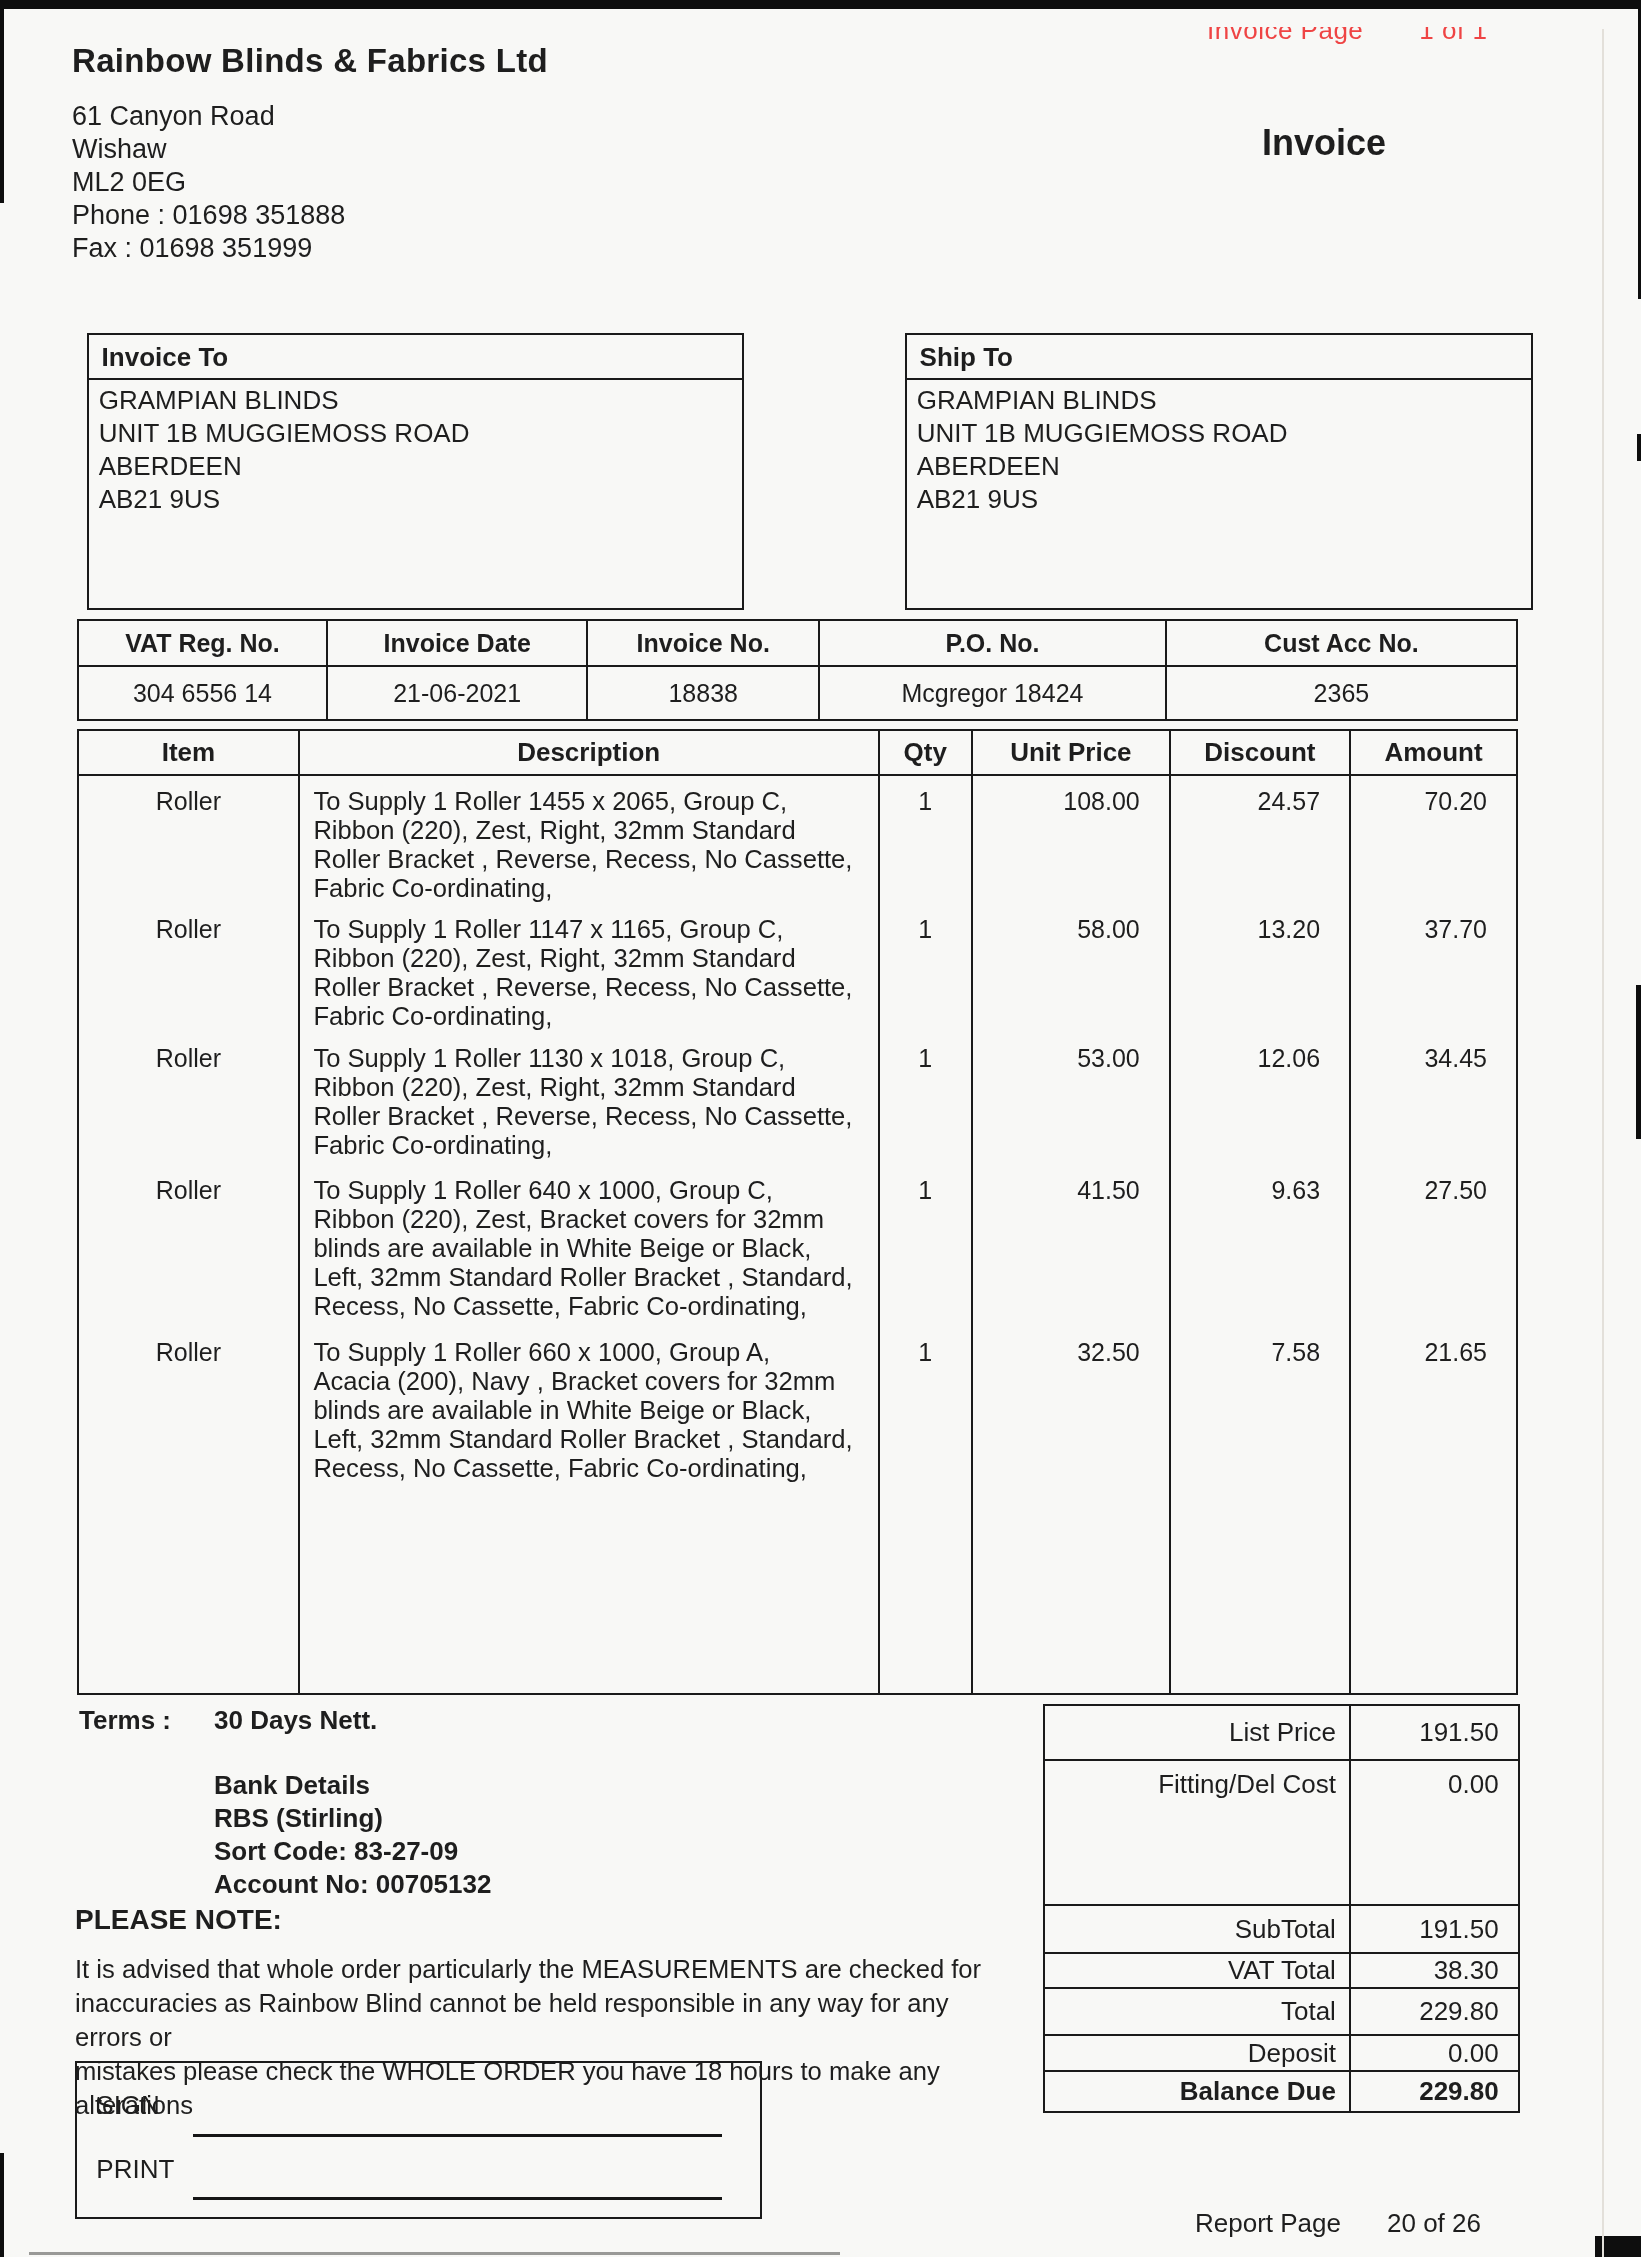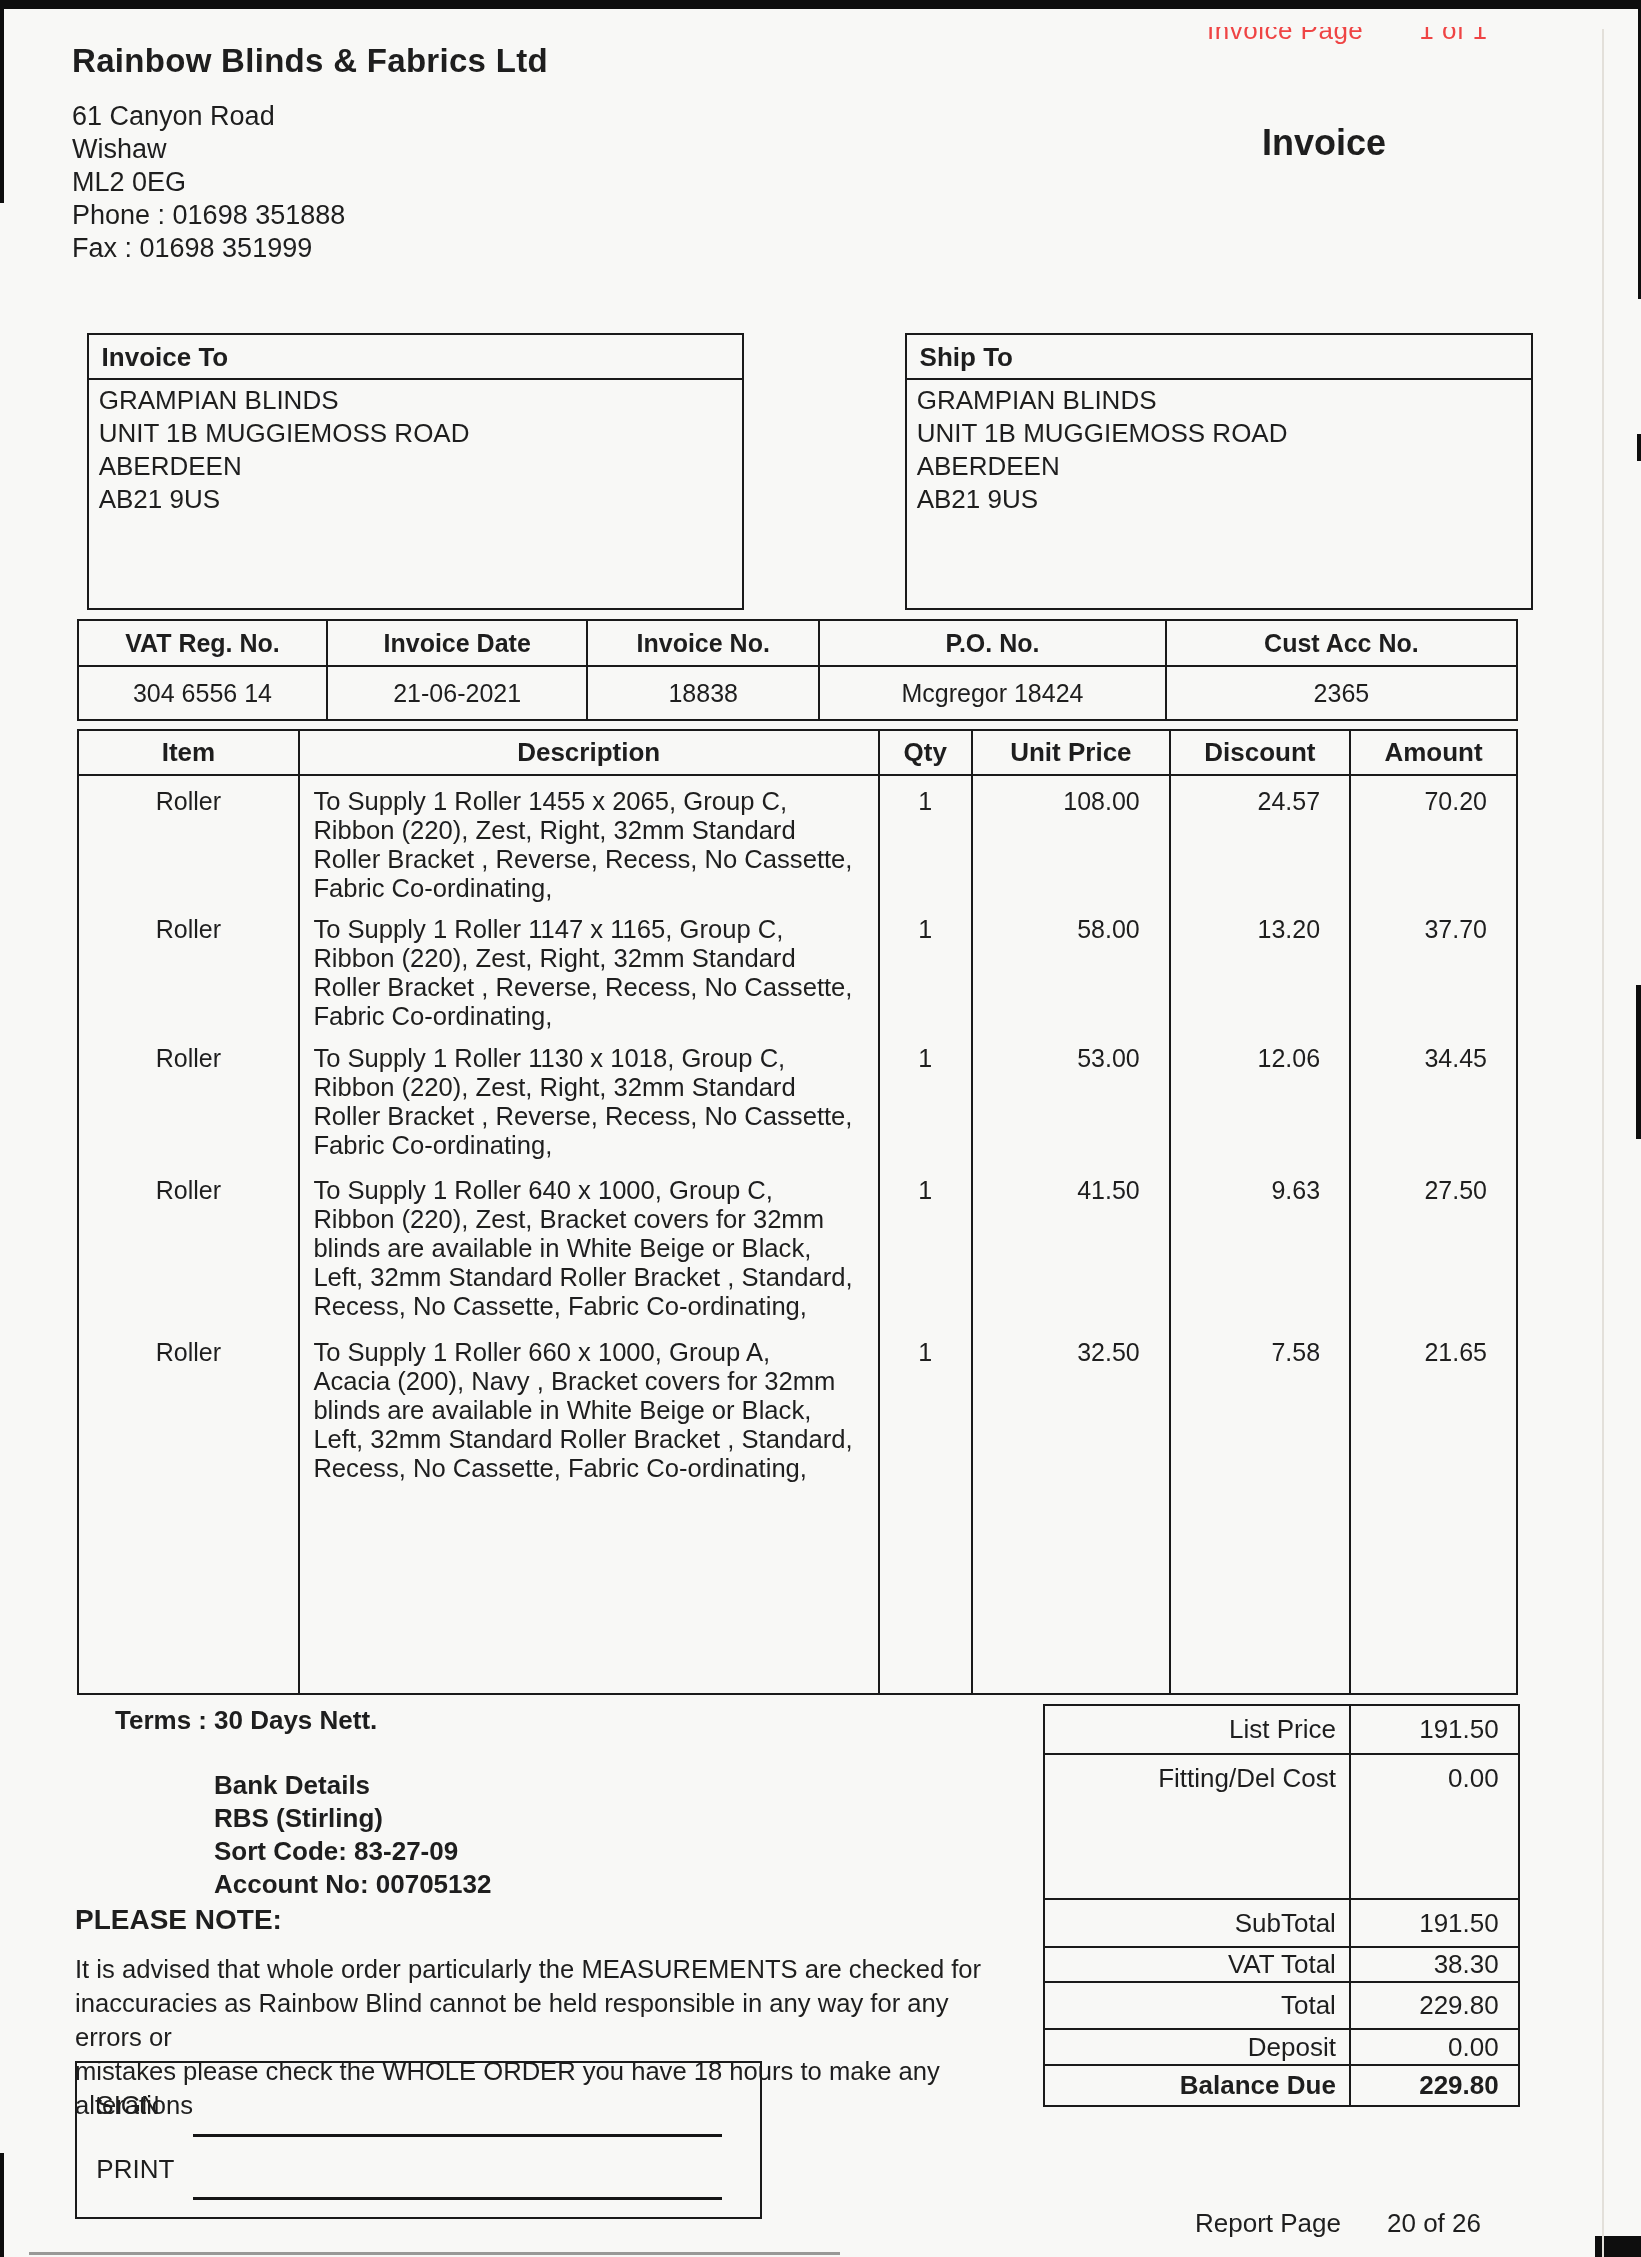--- a/index.html
+++ b/index.html
@@ -32,21 +32,21 @@
   #items-table td,#items-table th{border-left:2.4px solid #1a1a1a;border-right:2.4px solid #1a1a1a;
       vertical-align:top;font-size:25px;}
   #items-table{border:2.9px solid #1a1a1a;}
   #items-table thead th{border-bottom:2.9px solid #1a1a1a;font-size:26px;font-weight:bold;
       height:41px;vertical-align:middle;text-align:center;}
   #items-table .c-item{text-align:center;padding-top:10.6px;}
   #items-table .c-desc{padding:10.6px 7.7px 0 13.5px;line-height:29px;font-size:25.6px;}
   #items-table .c-qty{text-align:center;padding-top:10.6px;}
   #items-table .c-num{text-align:right;padding-top:10.6px;padding-right:29px;}
   
-  #terms-label{left:79px;top:1705px;font-size:26px;font-weight:bold;margin-left:36px;}
+  #terms-label{left:79px;top:1705px;font-size:26px;font-weight:bold;}
   #terms-value{left:214px;top:1705px;font-size:26px;font-weight:bold;}
   #bank-block{left:214px;top:1769px;font-size:26px;font-weight:bold;line-height:33px;}
   #please-note{left:75px;top:1904px;font-size:28px;font-weight:bold;}
   #note-text{left:75px;top:1952px;width:946px;font-size:25.6px;line-height:34px;}
   
   #totals-table{left:1043px;top:1704px;width:477px;border-collapse:collapse;table-layout:fixed;}
   #totals-table td{border:2.9px solid #1a1a1a;font-size:26px;vertical-align:middle;}
   #totals-table .lab{text-align:right;padding-right:13.5px;}
   #totals-table .val{text-align:right;padding-right:19.3px;}
   #totals-table tr.tall td{vertical-align:top;padding-top:7.7px;}
@@ -228,21 +228,21 @@
   <div class="abs pre" id="note-text">It is advised that whole order particularly the MEASUREMENTS are checked for
 inaccuracies as Rainbow Blind cannot be held responsible in any way for any errors or
 mistakes please check the WHOLE ORDER you have 18 hours to make any alterations</div>
 
   <table class="abs" id="totals-table">
     <colgroup>
         <col style="width:64.5%">
         <col style="width:35.5%">
       </colgroup>
     <tbody>
-        <tr style="height:49px;padding-left:44px;">
+        <tr style="height:55px;padding-left:44px;">
       <td class="lab">List Price</td>
       <td class="val">191.50</td>
     </tr>
     <tr class="tall" style="height:145px;">
       <td class="lab">Fitting/Del Cost</td>
       <td class="val">0.00</td>
     </tr>
     <tr style="height:48px;">
       <td class="lab">SubTotal</td>
       <td class="val">191.50</td>

